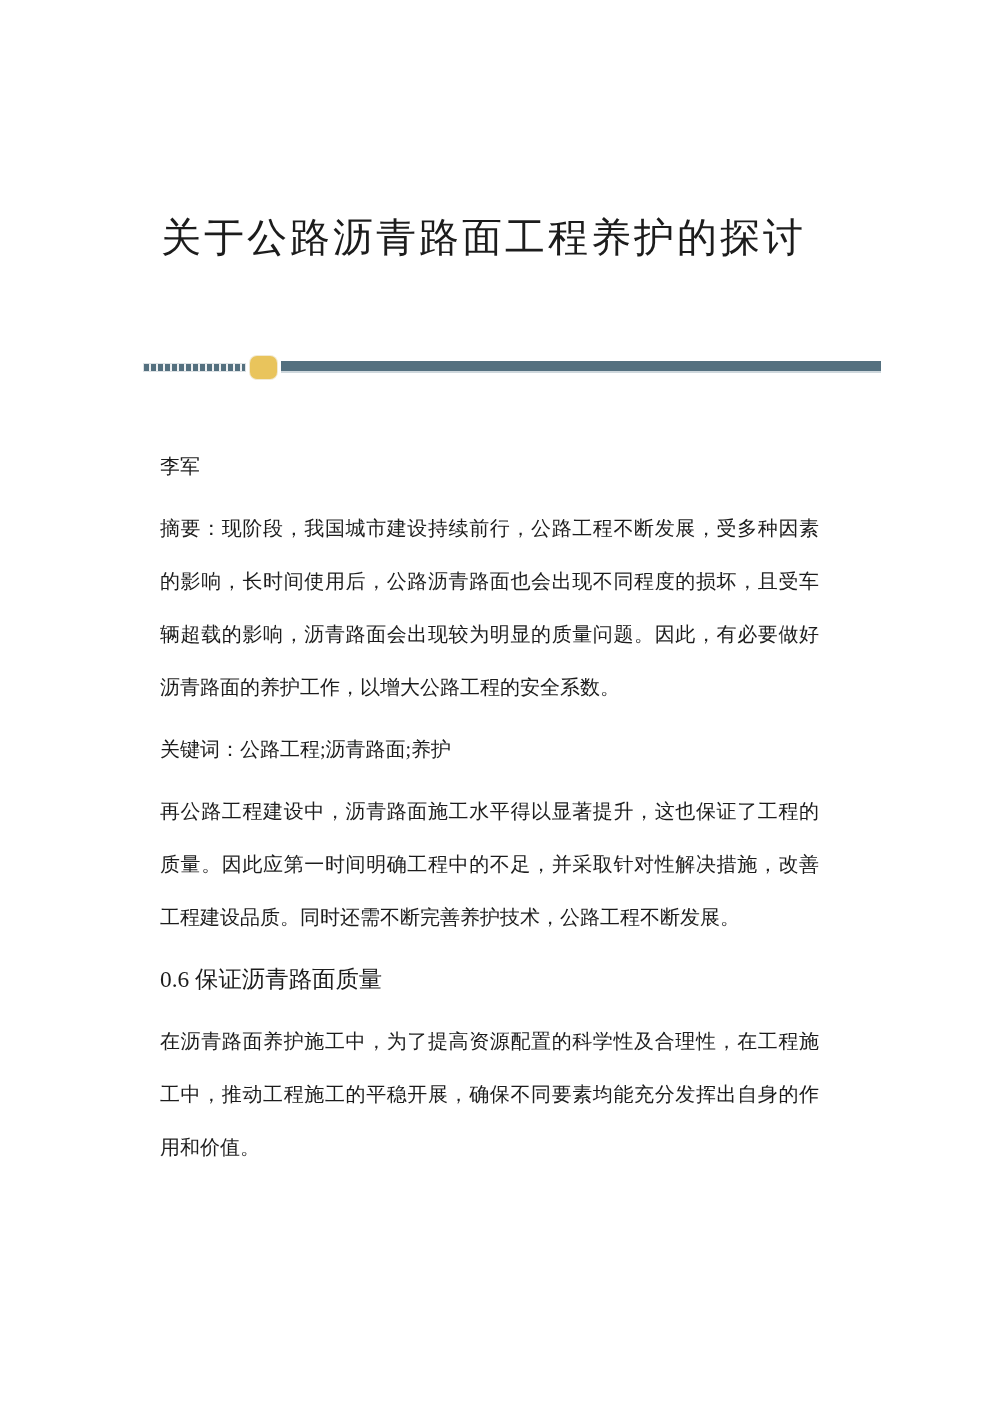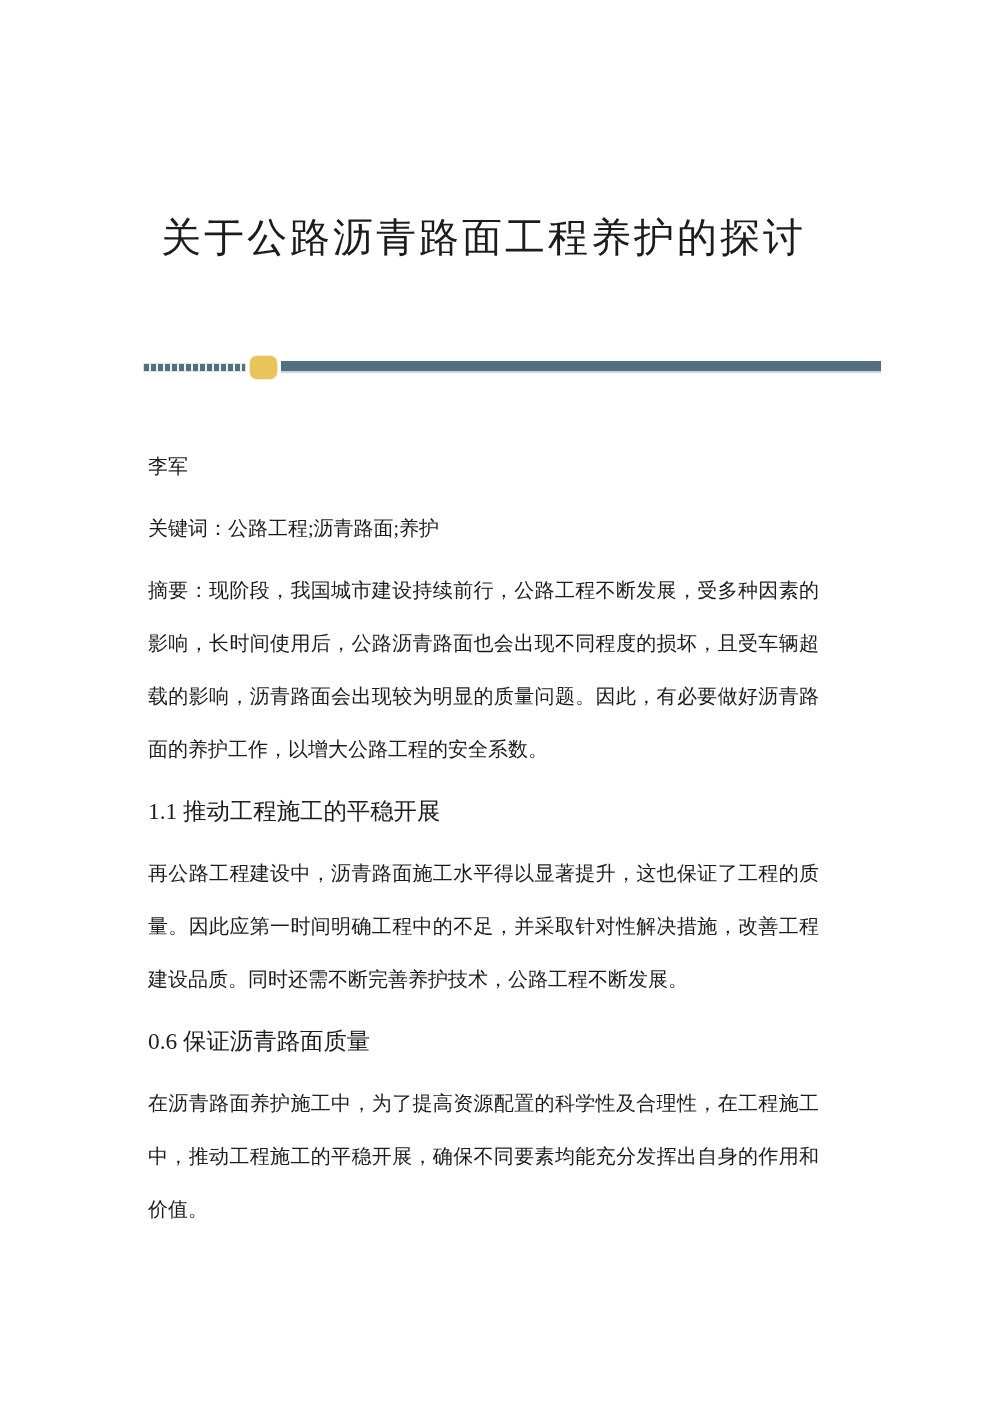--- a/index.html
+++ b/index.html
@@ -59,21 +59,21 @@
   }
   .content {
     margin: 60px 148px 0 148px; 
     font-size: 20px;
     line-height: 53px;
   }
   .content p,
   .content h2,
   .content h3,
   .content .author {
-    margin: 0 0 9px 0;
+    margin: 0 0 9px 12px;
     font-weight: 400;
     text-align: justify;
   }
 </style>
 </head>
 <body>
 
 <div class="page">
 
   <h1 class="doc-title">关于公路沥青路面工程养护的探讨</h1>
@@ -81,26 +81,25 @@
   <div class="divider">
     <span class="divider-dashes"></span>
     <span class="divider-dot"></span>
     <span class="divider-bar"></span>
   </div>
 
   <div class="content">
 
     <p class="author">李军</p>
 
+    <p>摘要：现阶段，我国城市建设持续前行，公路工程不断发展，受多种因素的影响，长时间使用后，公路沥青路面也会出现不同程度的损坏，且受车辆超载的影响，沥青路面会出现较为明显的质量问题。因此，有必要做好沥青路面的养护工作，以增大公路工程的安全系数。</p>
+
     <p>关键词：公路工程;沥青路面;养护</p>
 
-    <p>摘要：现阶段，我国城市建设持续前行，公路工程不断发展，受多种因素的影响，长时间使用后，公路沥青路面也会出现不同程度的损坏，且受车辆超载的影响，沥青路面会出现较为明显的质量问题。因此，有必要做好沥青路面的养护工作，以增大公路工程的安全系数。</p>
 
-
-    <h3>1.1 推动工程施工的平稳开展</h3>
 
     <p>再公路工程建设中，沥青路面施工水平得以显著提升，这也保证了工程的质量。因此应第一时间明确工程中的不足，并采取针对性解决措施，改善工程建设品质。同时还需不断完善养护技术，公路工程不断发展。</p>
 
     <h3>0.6 保证沥青路面质量</h3>
 
     <p>在沥青路面养护施工中，为了提高资源配置的科学性及合理性，在工程施工中，推动工程施工的平稳开展，确保不同要素均能充分发挥出自身的作用和价值。</p>
 
   </div>
 
 </div>

